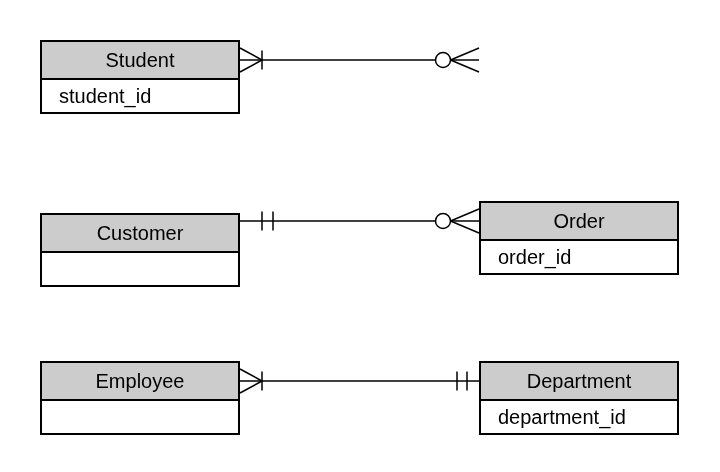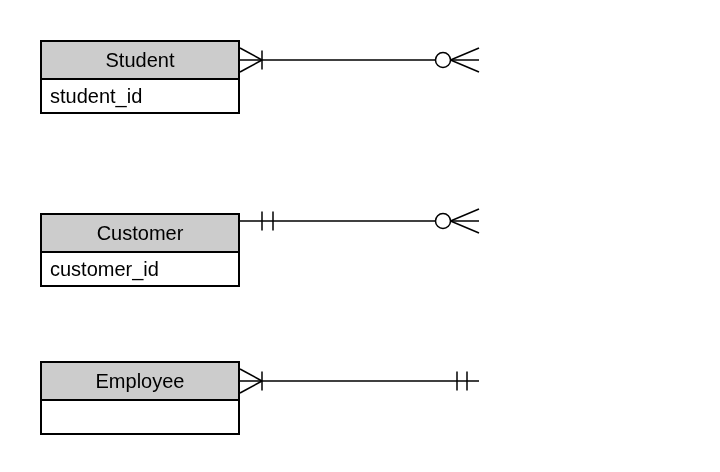--- a/index.html
+++ b/index.html
@@ -33,21 +33,21 @@
     justify-content: center;
     font-size: 20px;
     color: #000000;
     white-space: nowrap;
   }
   .entity-row {
     box-sizing: border-box;
     height: 32px;
     display: flex;
     align-items: center;
-    padding-left: 8px;
+    padding-left: 17px;
     font-size: 20px;
     color: #000000;
     background: #ffffff;
     white-space: nowrap;
   }
   #connector-layer {
     position: absolute;
     left: 0;
     top: 0;
     width: 720px;
@@ -116,26 +116,39 @@
     <div class="entity-row">
       <span>student_id</span>
     </div>
   </div>
 
 
   <div class="entity" style="left:40px; top:213px;">
     <div class="entity-header">
       <span>Customer</span>
     </div>
+  </div>
+
+  <div class="entity" style="left:479px; top:201px;">
+    <div class="entity-header">
+      <span>Order</span>
+    </div>
     <div class="entity-row">
-      <span>customer_id</span>
+      <span>order_id</span>
     </div>
   </div>
-
 
   <div class="entity" style="left:40px; top:361px;text-align:right;">
     <div class="entity-header">
       <span>Employee</span>
     </div>
   </div>
 
+  <div class="entity" style="left:479px; top:361px;">
+    <div class="entity-header">
+      <span>Department</span>
+    </div>
+    <div class="entity-row">
+      <span>department_id</span>
+    </div>
+  </div>
 
 </div>
 
 </body></html>

